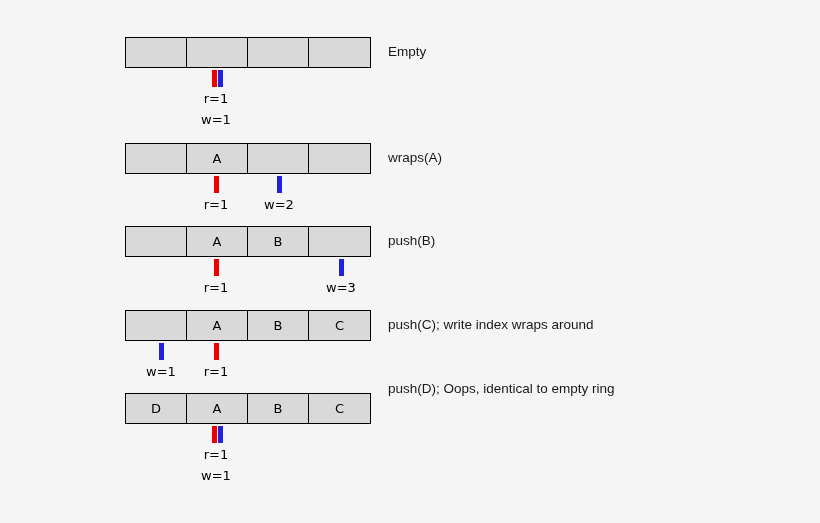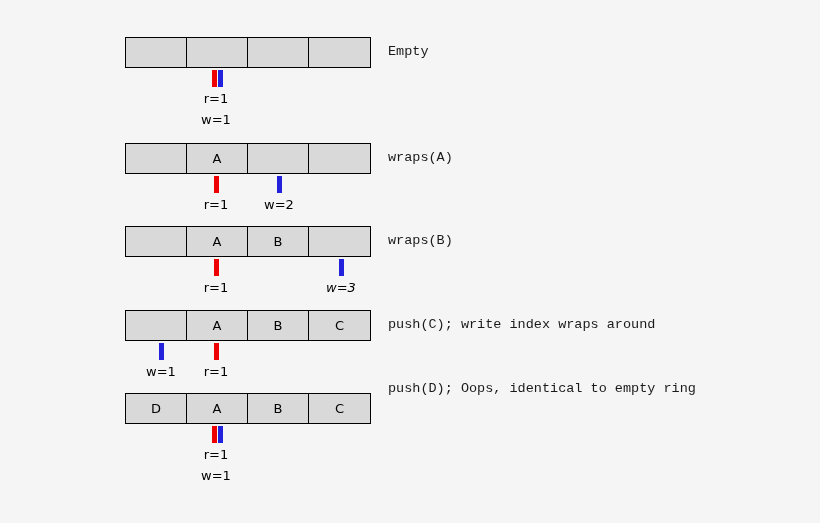--- a/index.html
+++ b/index.html
@@ -67,21 +67,21 @@
     color: #000000;
     font-family: "DejaVu Sans", sans-serif;
     white-space: nowrap;
     text-align: center;
     line-height: 18px;
   }
   .caption {
     position: absolute;
     font-size: 13.5px;
     color: #1a1a1a;
-    font-family: Liberation Mono, monospace;
+    font-family: Liberation Sans, sans-serif;
     white-space: nowrap;
     line-height: 1;
   }
 </style>
 </head>
 <body>
 
 <div id="diagram">
     <div class="row" style="top: 0px;">
       <div class="ring" style="top: 37px; left: 125px;">
@@ -112,22 +112,22 @@
     <div class="row" style="top: 0px;">
       <div class="ring" style="top: 226px; left: 125px;">
         <div class="cell" style="width: 61px; height: 29px;"></div>
         <div class="cell" style="width: 61px; height: 29px;">A</div>
         <div class="cell" style="width: 61px; height: 29px;">B</div>
         <div class="cell" style="width: 61px; height: 29px;"></div>
       </div>
       <div class="marker read" style="left: 214px; top: 259px;"></div>
       <div class="marker write" style="left: 339px; top: 259px;"></div>
       <div class="ptr-label" style="left: 194px; width: 44px; top: 279px;">r=1</div>
-      <div class="ptr-label" style="left: 319px; width: 44px; top: 279px; font-style: italic;">w=3</div>
-      <div class="caption" style="left: 388px; top: 234px;">wraps(B)</div>
+      <div class="ptr-label" style="left: 319px; width: 44px; top: 279px;">w=3</div>
+      <div class="caption" style="left: 388px; top: 234px;">push(B)</div>
     </div>
     <div class="row" style="top: 0px;">
       <div class="ring" style="top: 310px; left: 125px;">
         <div class="cell" style="width: 61px; height: 29px;"></div>
         <div class="cell" style="width: 61px; height: 29px;">A</div>
         <div class="cell" style="width: 61px; height: 29px;">B</div>
         <div class="cell" style="width: 61px; height: 29px;">C</div>
       </div>
       <div class="marker write" style="left: 159px; top: 343px;"></div>
       <div class="marker read" style="left: 214px; top: 343px;"></div>

